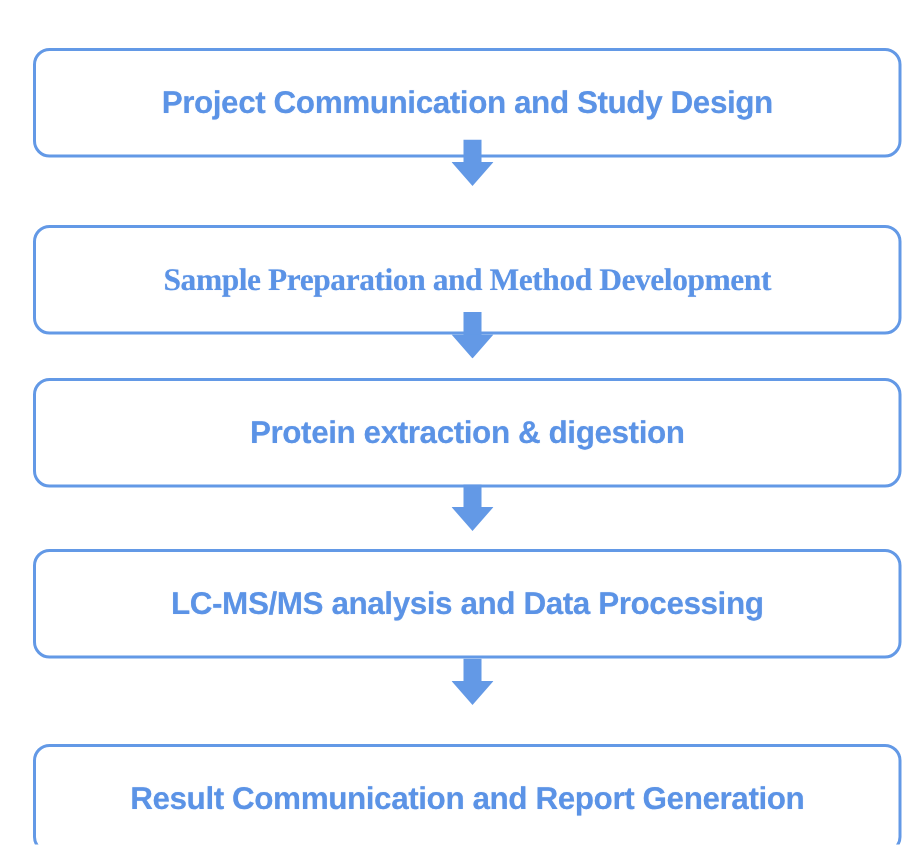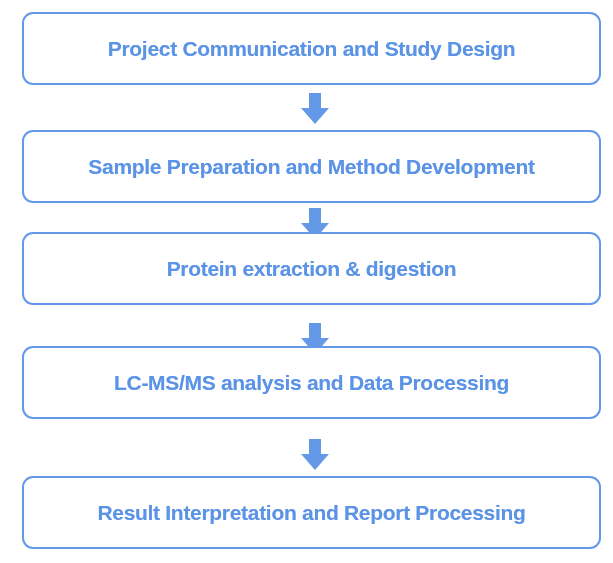--- a/index.html
+++ b/index.html
@@ -19,20 +19,21 @@
       left: 22px;
       width: 575px;
       height: 69px;
       border: 2px solid #6399e6;
       border-radius: 11px;
       background: #ffffff;
       display: flex;
       align-items: center;
       justify-content: center;
       box-sizing: content-box;
+      margin-top: 20px;
     }
     .step-label {
       color: #5b93e6;
       font-weight: bold;
       font-size: 21px;
       letter-spacing: -0.3px;
       white-space: nowrap;
       text-shadow: 0 0 0.5px rgba(91,147,230,0.5);
     }
     .arrow {
@@ -52,21 +53,21 @@
     <span class="step-label">Project Communication and Study Design</span>
   </div>
 
   <div class="arrow" style="top:93px;">
     <svg width="28" height="31" viewBox="0 0 28 31">
       <rect x="8" y="0" width="12" height="16" fill="#6399e6"></rect>
       <polygon points="0,15 28,15 14,31" fill="#6399e6"></polygon>
     </svg>
   </div>
 
-  <div class="step" style="top:130px;">
+  <div class="step" style="top:130px;font-family:Liberation Serif, serif;">
     <span class="step-label">Sample Preparation and Method Development</span>
   </div>
 
   <div class="arrow" style="top:208px;">
     <svg width="28" height="31" viewBox="0 0 28 31">
       <rect x="8" y="0" width="12" height="16" fill="#6399e6"></rect>
       <polygon points="0,15 28,15 14,31" fill="#6399e6"></polygon>
     </svg>
   </div>
 
@@ -86,16 +87,16 @@
   </div>
 
   <div class="arrow" style="top:439px;">
     <svg width="28" height="31" viewBox="0 0 28 31">
       <rect x="8" y="0" width="12" height="16" fill="#6399e6"></rect>
       <polygon points="0,15 28,15 14,31" fill="#6399e6"></polygon>
     </svg>
   </div>
 
   <div class="step" style="top:476px;">
-    <span class="step-label">Result Interpretation and Report Processing</span>
+    <span class="step-label">Result Communication and Report Generation</span>
   </div>
 
 </div>
 
 </body></html>

